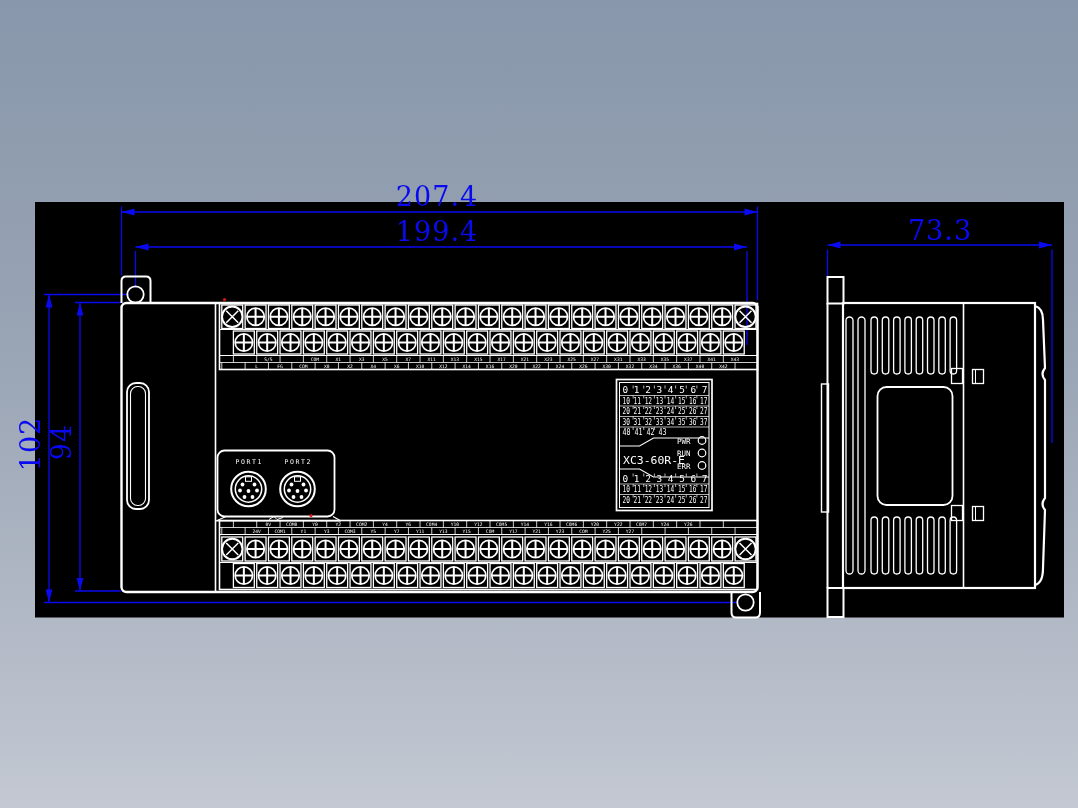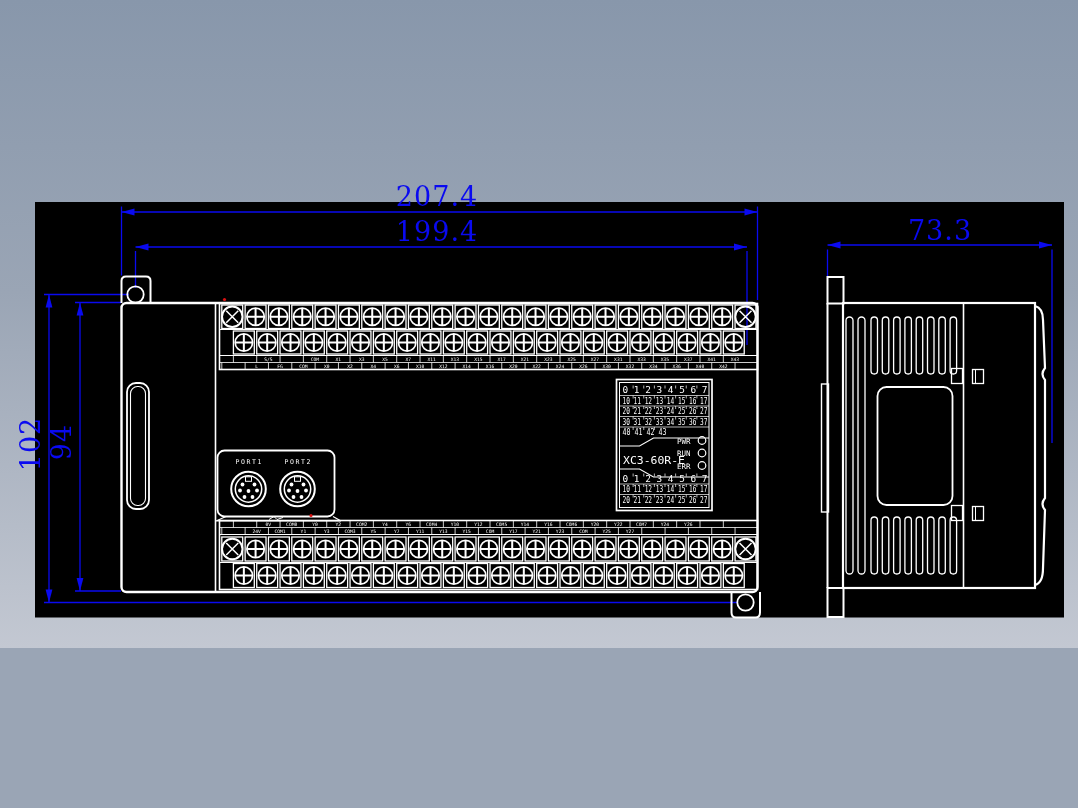--- a/index.html
+++ b/index.html
@@ -1,16 +1,16 @@
 <!DOCTYPE html>
 <html><head>
 <meta charset="utf-8">
 <style>
   html,body{margin:0;padding:0;overflow:hidden;background:#9aa5b5;}
-  .page{position:relative;width:1078px;height:648px;
+  .page{position:relative;width:1078px;height:808px;
         background:linear-gradient(180deg,#8897ab 0%,#9aa5b5 45%,#c3c8d2 100%);
         font-family:"DejaVu Sans",sans-serif;}
   svg{position:absolute;left:0;top:0;}
   text{user-select:none;}
   .dimtxt{fill:#0a0af0;font-family:"DejaVu Serif",serif;font-size:27px;letter-spacing:1px;}
   .dimline{stroke:#0a0af0;stroke-width:1.3;fill:none;}
   .dimarrow{fill:#0a0af0;stroke:none;}
   .wl{stroke:#ffffff;fill:none;}
   .gridtxt{fill:#ffffff;font-family:"DejaVu Sans Mono",monospace;font-size:8px;}
   .tinytxt{fill:#ffffff;font-family:"DejaVu Sans Mono",monospace;font-size:4.6px;}

